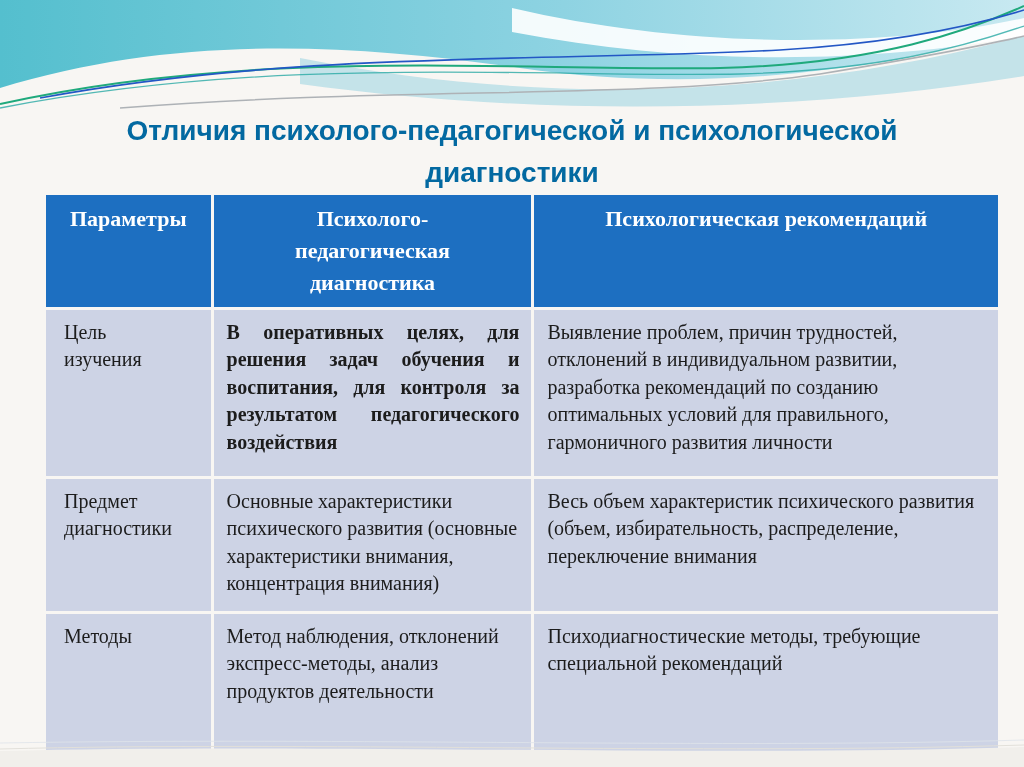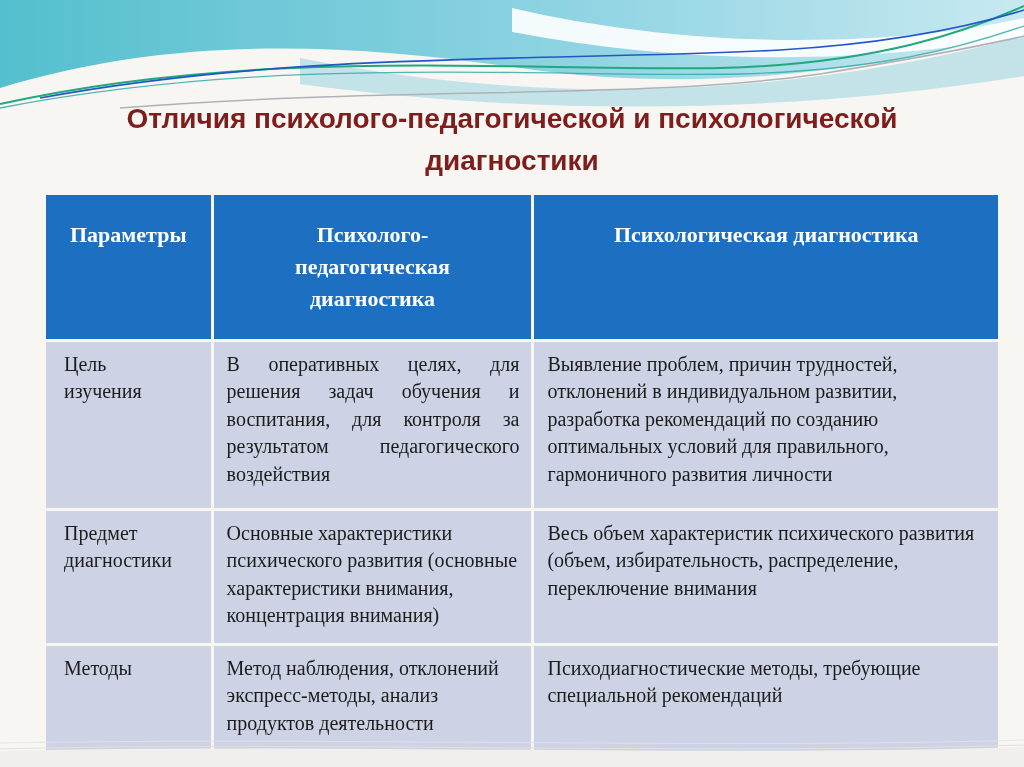--- a/index.html
+++ b/index.html
@@ -7,48 +7,48 @@
     position:relative;
     width:1024px;height:767px;
     background:#f8f6f3;
     overflow:hidden;
     font-family:"Liberation Serif","DejaVu Serif",serif;
   }
   .top-deco{position:absolute;top:0;left:0;width:1024px;height:112px;}
   .bottom-deco{position:absolute;bottom:0;left:0;width:1024px;height:30px;}
   .title{
     position:absolute;top:94px;left:0;right:0;
-    margin:4px auto;max-width:870px;
+    margin:16px auto;max-width:870px;
     text-align:center;
     font-family:"Liberation Sans","DejaVu Sans",sans-serif;
     font-size:28px;font-weight:bold;
     line-height:1.5;
-    color:#7f1d1d;
+    color:#0369a1;
   }
   table.cmp{
     position:absolute;left:43px;top:192px;
     width:958px;
     border-collapse:separate;border-spacing:3px;
     table-layout:fixed;
   }
   .cmp th{
     background:#1d6fc1;color:#ffffff;
     font-size:22px;font-weight:bold;
     text-align:center;vertical-align:top;
-    padding:24px 6px;line-height:1.45;
+    padding:8px 6px;line-height:1.45;
     white-space:pre-line;
   }
   .cmp td{
     background:#cdd3e5;color:#1c1c1c;
     font-size:20px;line-height:1.38;
     vertical-align:top;
     padding:9px 12px 8px 13px;
   }
   .cmp td.param{padding-left:18px;white-space:pre-line;}
-  .cmp td.justify{text-align:justify;}
+  .cmp td.justify{text-align:justify;font-weight:bold;}
   .col-param{width:17.4%;}
   .col-ped{width:33.6%;}
   .col-psy{width:49.0%;}
   tr.r-head{height:100px;}
   tr.r-1{height:166px;}
   tr.r-2{height:132px;}
   tr.r-3{height:151px;}
 </style>
 </head>
 <body>
@@ -79,21 +79,21 @@
       <col class="col-param">
         <col class="col-ped">
         <col class="col-psy">
     </colgroup>
     <thead>
       <tr class="r-head">
         <th>Параметры</th>
         <th>Психолого-
 педагогическая
 диагностика</th>
-        <th>Психологическая диагностика</th>
+        <th>Психологическая рекомендаций</th>
       </tr>
     </thead>
     <tbody>
       <tr class="r-1">
         <td class="param">Цель
 изучения</td>
         <td class="justify">В оперативных целях, для решения задач обучения и воспитания, для контроля за результатом педагогического воздействия</td>
         <td>Выявление проблем, причин трудностей, отклонений в индивидуальном развитии, разработка рекомендаций по созданию оптимальных условий для правильного, гармоничного развития личности</td>
       </tr>
       <tr class="r-2">

